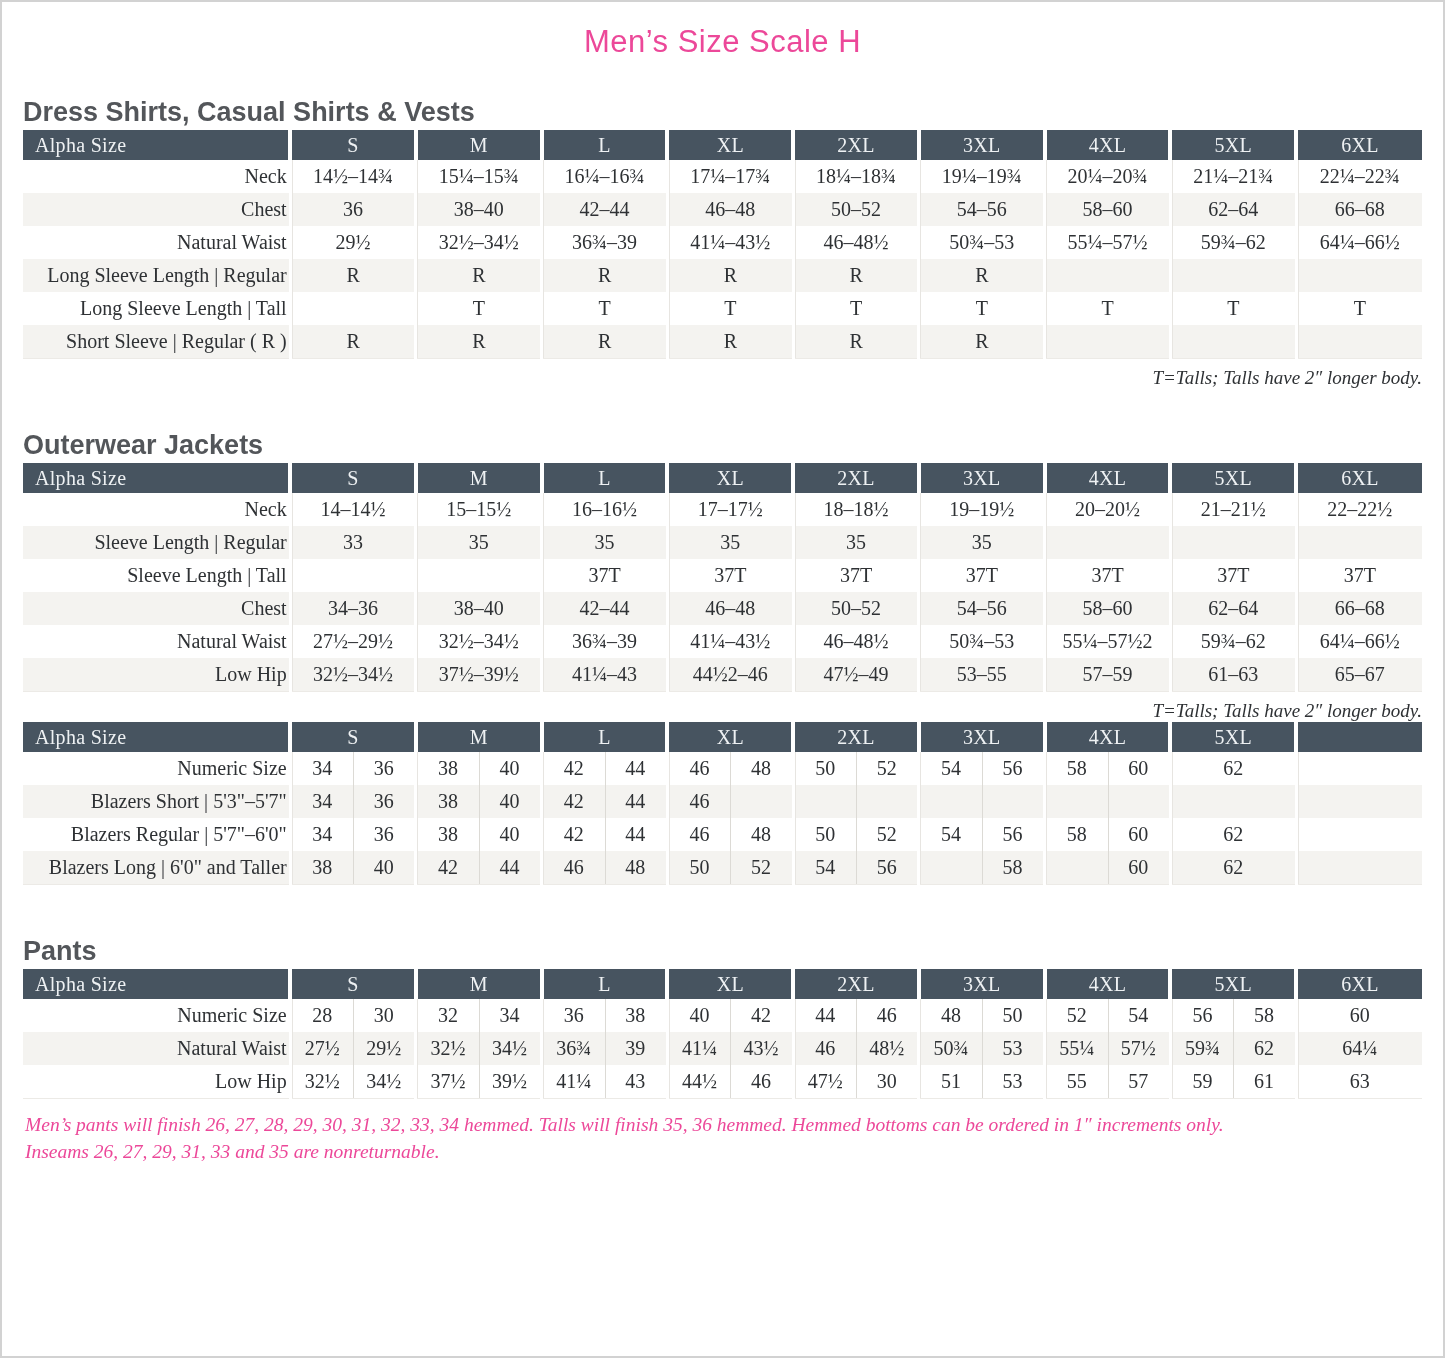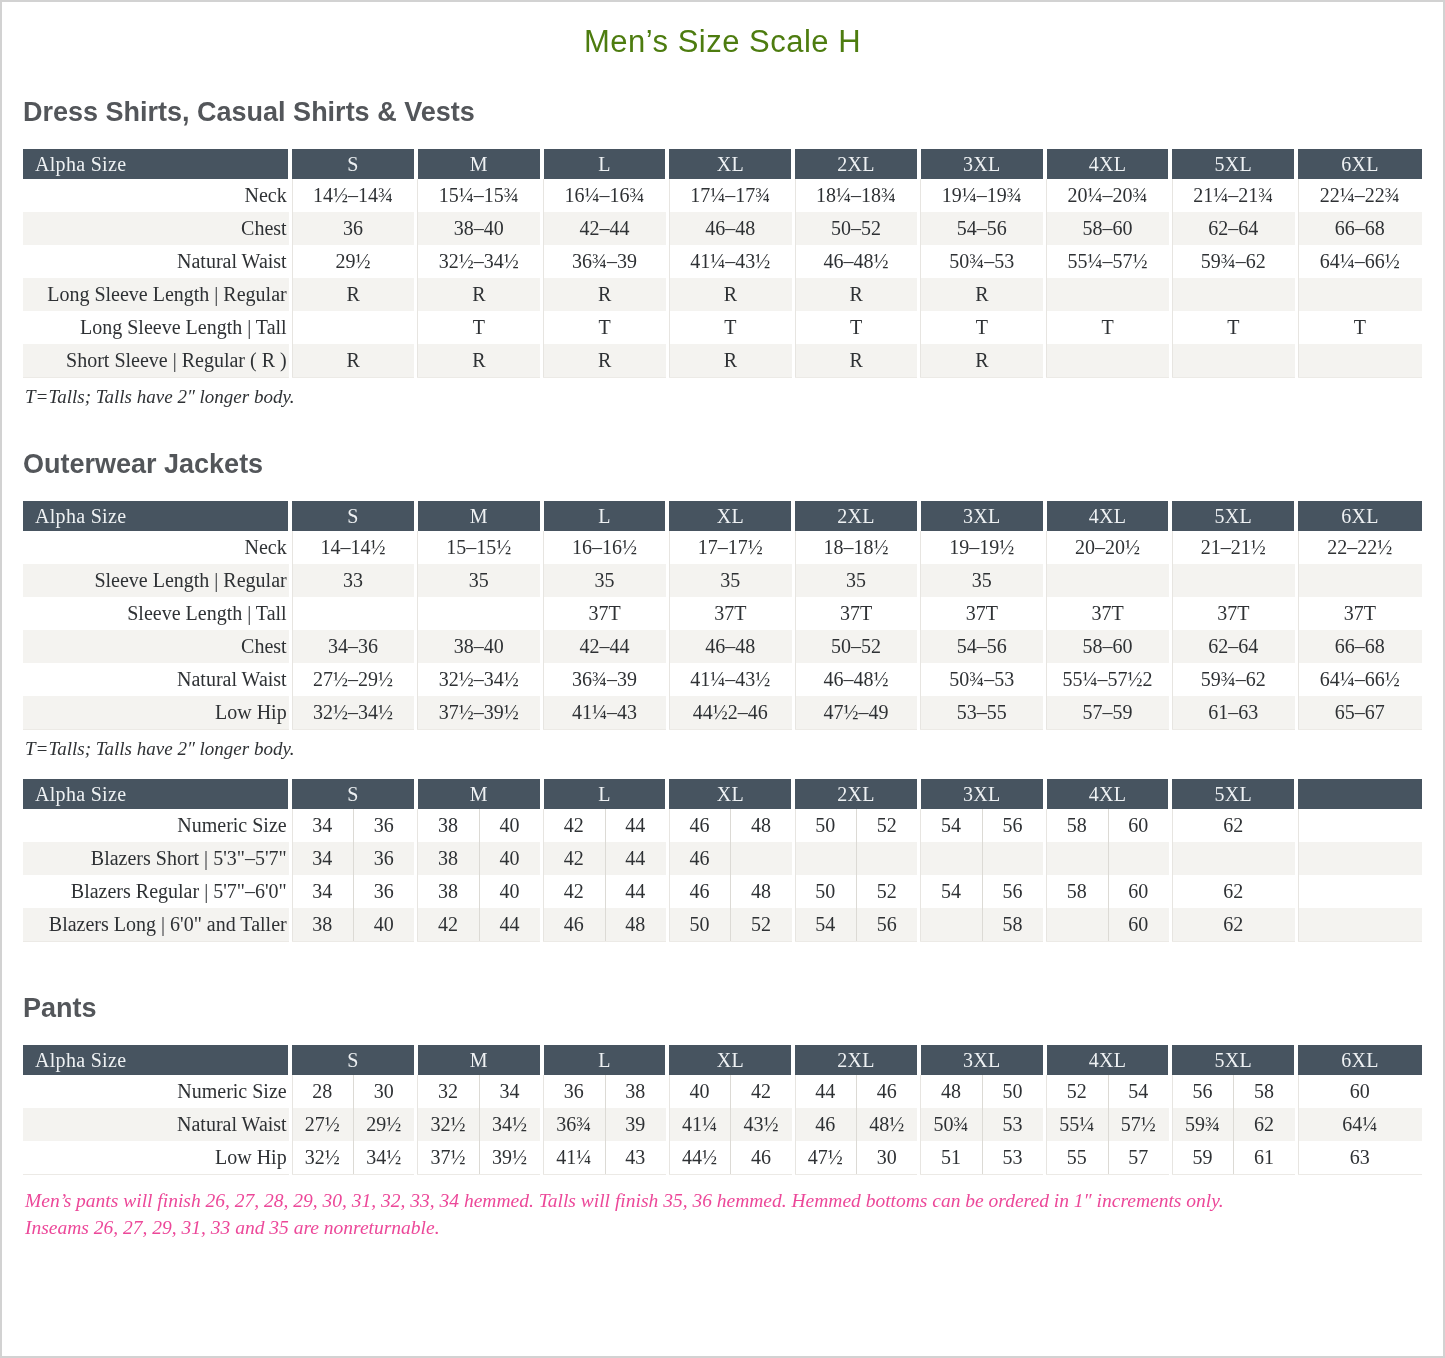--- a/index.html
+++ b/index.html
@@ -12,39 +12,39 @@
     background: #ffffff;
     border: 2px solid #d2d2d2;
     padding: 0 21px 30px 21px;
     font-family: "Liberation Serif", serif;
     color: #2e3134;
   }
   h1.title {
     font-family: "Liberation Sans", sans-serif;
     font-weight: 400;
     font-size: 31px;
-    color: #4d7c0f;
+    color: #ec4899;
     text-align: center;
     margin: 22px 0 0 0;
     letter-spacing: 0.5px;
   }
   h2.section-heading {
     font-family: "Liberation Sans", sans-serif;
     font-weight: 700;
     font-size: 27px;
     color: #53565a;
     margin: 0;
     line-height: 36px;
   }
   .sec-1 h2 { margin-top: 34px; }
   .sec-2 h2 { margin-top: 38px; }
   .sec-3 h2 { margin-top: 40px; }
   .sec-4 h2 { margin-top: 48px; }
 
-  .tbl-holder { margin-top: 19px; }
+  .tbl-holder { margin-top: 0; }
 
   table.size-table {
     width: 100%;
     border-collapse: collapse;
     table-layout: fixed;
     font-size: 20px;
   }
   table.size-table col.c-label { width: 19.1%; }
   table.size-table col.c-size  { width: 8.99%; }
   table.size-table col.c-half  { width: 4.495%; }
@@ -84,20 +84,21 @@
     box-shadow: inset 1px 0 0 #dcdad5;
   }
   table.size-table tbody tr:nth-child(even) td { background: #f4f3f0; }
   table.size-table tbody tr:last-child td { border-bottom: 1px solid #eceae6; }
 
   p.footnote {
     font-style: italic;
     font-size: 19px;
     color: #2e3134;
     margin: 8px 0 0 2px;
+    text-align: right;
   }
   .footer {
     margin-top: 12px;
   }
   p.footer-line {
     font-style: italic;
     font-size: 19.5px;
     color: #ec4899;
     margin: 0 0 0 2px;
     line-height: 27px;

